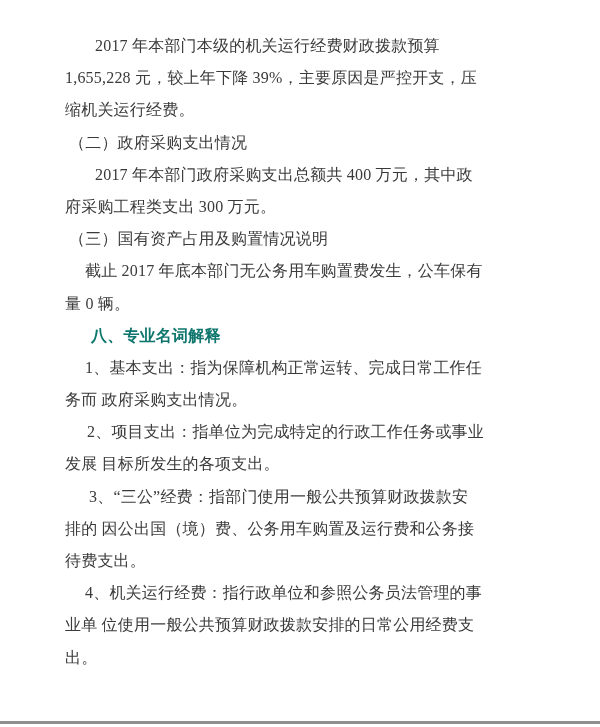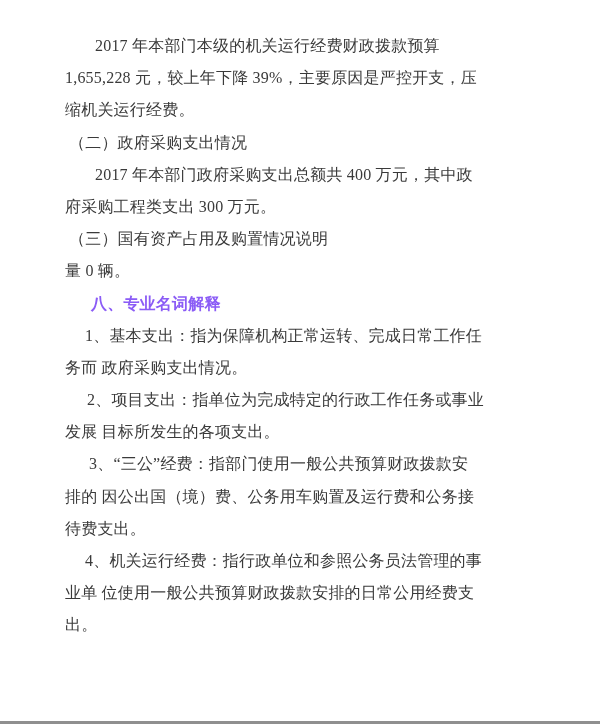--- a/index.html
+++ b/index.html
@@ -26,21 +26,21 @@
   }
   .line {
     font-size: 16px;
     line-height: 32.2px;
     height: 32.2px;
     white-space: nowrap;
     letter-spacing: 0.2px;
   }
   .heading {
     font-weight: bold;
-    color: #8b5cf6;
+    color: #0f766e;
   }
   .i4  { padding-left: 4px; }
   .i20 { padding-left: 20px; }
   .i22 { padding-left: 22px; }
   .i24 { padding-left: 24px; }
   .i26 { padding-left: 26px; }
   .i30 { padding-left: 30px; }
   .bottom-bar {
     position: absolute;
     left: 0;
@@ -60,20 +60,21 @@
     <div class="line">1,655,228 元，较上年下降 39%，主要原因是严控开支，压</div>
     <div class="line">缩机关运行经费。</div>
 
     <div class="line i4">（二）政府采购支出情况</div>
 
     <div class="line i30">2017 年本部门政府采购支出总额共 400 万元，其中政</div>
     <div class="line">府采购工程类支出 300 万元。</div>
 
     <div class="line i4">（三）国有资产占用及购置情况说明</div>
 
+    <div class="line i20">截止 2017 年底本部门无公务用车购置费发生，公车保有</div>
     <div class="line">量 0 辆。</div>
 
     <div class="line i26 heading">八、专业名词解释</div>
 
     <div class="line i20">1、基本支出：指为保障机构正常运转、完成日常工作任</div>
     <div class="line">务而 政府采购支出情况。</div>
 
     <div class="line i22">2、项目支出：指单位为完成特定的行政工作任务或事业</div>
     <div class="line">发展 目标所发生的各项支出。</div>
 

